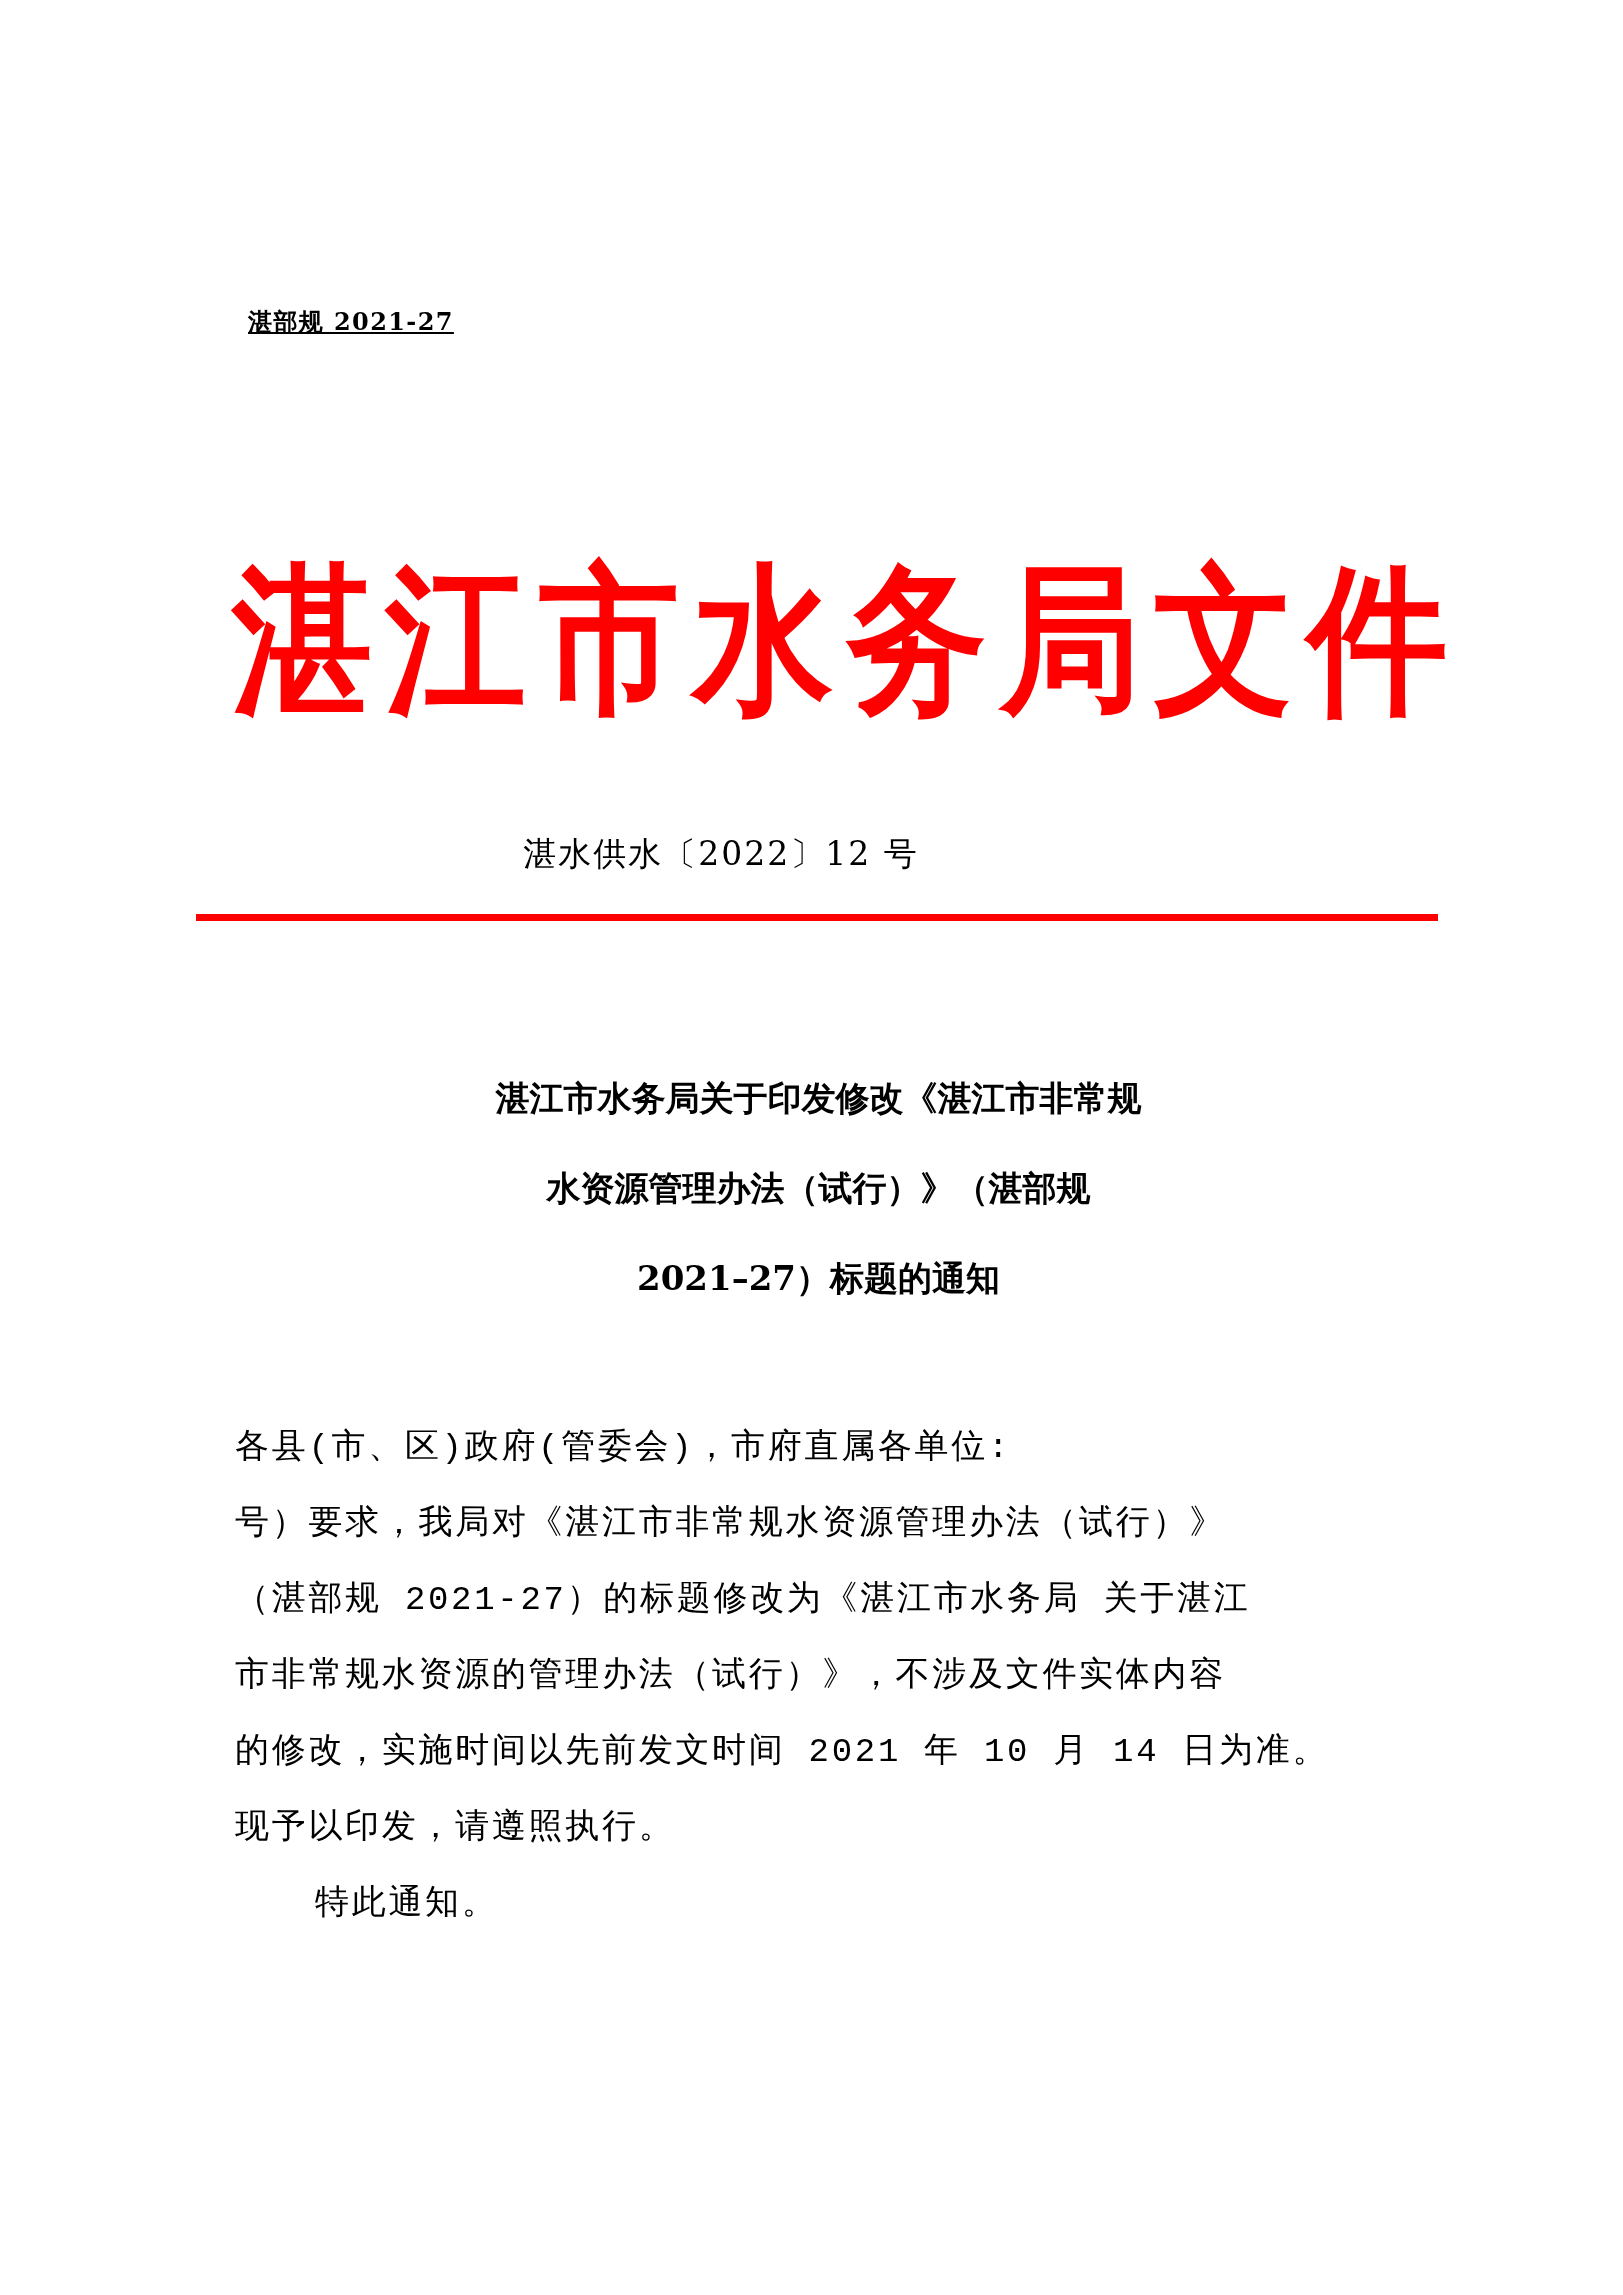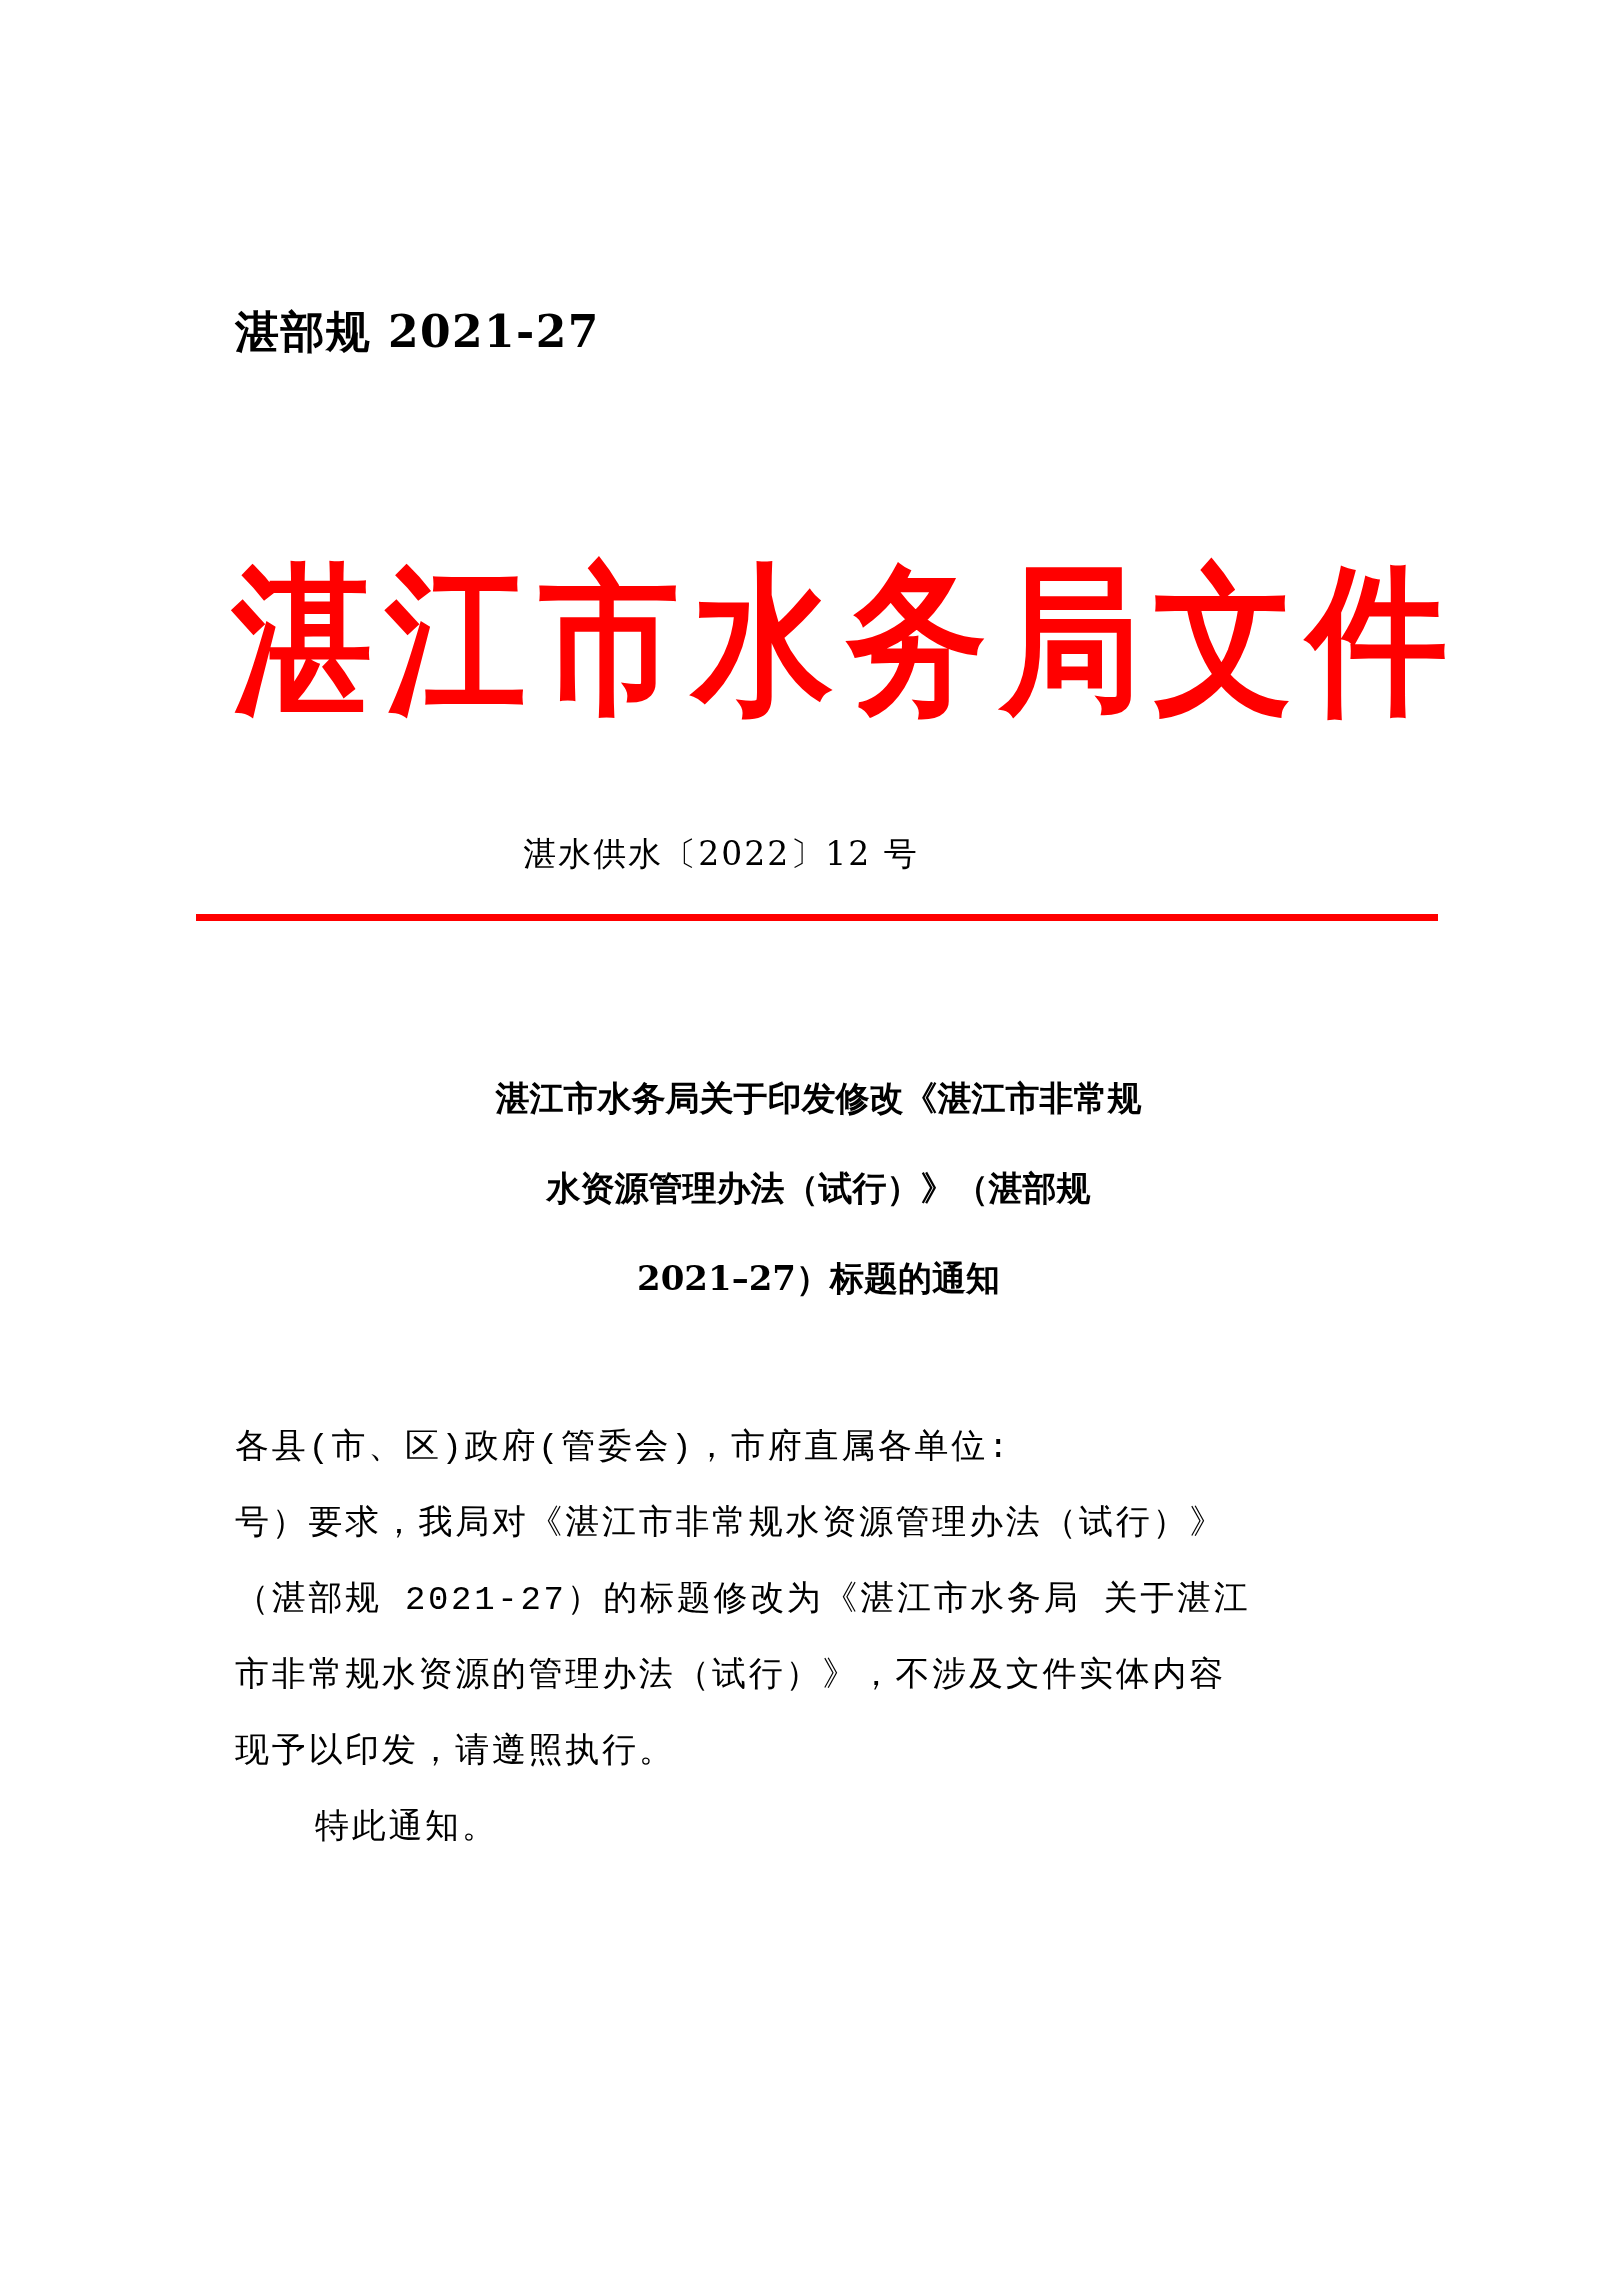--- a/index.html
+++ b/index.html
@@ -17,27 +17,28 @@
   }
   .page {
     position: absolute;
     left: 0; top: 0;
     width: 1623px;
     height: 2295px;
     background: #ffffff;
   }
   .doc-code {
     position: absolute;
-    left: 235px;
+    left: 248px;
     top: 310px;
-    font-size: 44px;
+    font-size: 24px;
     font-weight: bold;
     letter-spacing: 1.4px;
     line-height: 1;
     white-space: nowrap;
+    text-decoration: underline;
   }
   .issuer-title {
     position: absolute;
     left: 232px;
     top: 559px;
     width: 1159px;
     font-size: 140px;
     line-height: 1;
     color: #ff0000;
     font-weight: bold;
@@ -113,18 +114,19 @@
     <div>湛江市水务局关于印发修改《湛江市非常规</div>
     <div>水资源管理办法（试行）》（湛部规</div>
     <div>2021–27）标题的通知</div>
   </div>
 
   <div class="body">
     <span class="line">各县(市、区)政府(管委会)，市府直属各单位:</span>
     <span class="line">号）要求，我局对《湛江市非常规水资源管理办法（试行）》</span>
     <span class="line">（湛部规 2021-27）的标题修改为《湛江市水务局 关于湛江</span>
     <span class="line">市非常规水资源的管理办法（试行）》，不涉及文件实体内容</span>
+    <span class="line">的修改，实施时间以先前发文时间 2021 年 10 月 14 日为准。</span>
     <span class="line">现予以印发，请遵照执行。</span>
     <span class="line indent">特此通知。</span>
   </div>
 
 </div>
 
 
 </body></html>

